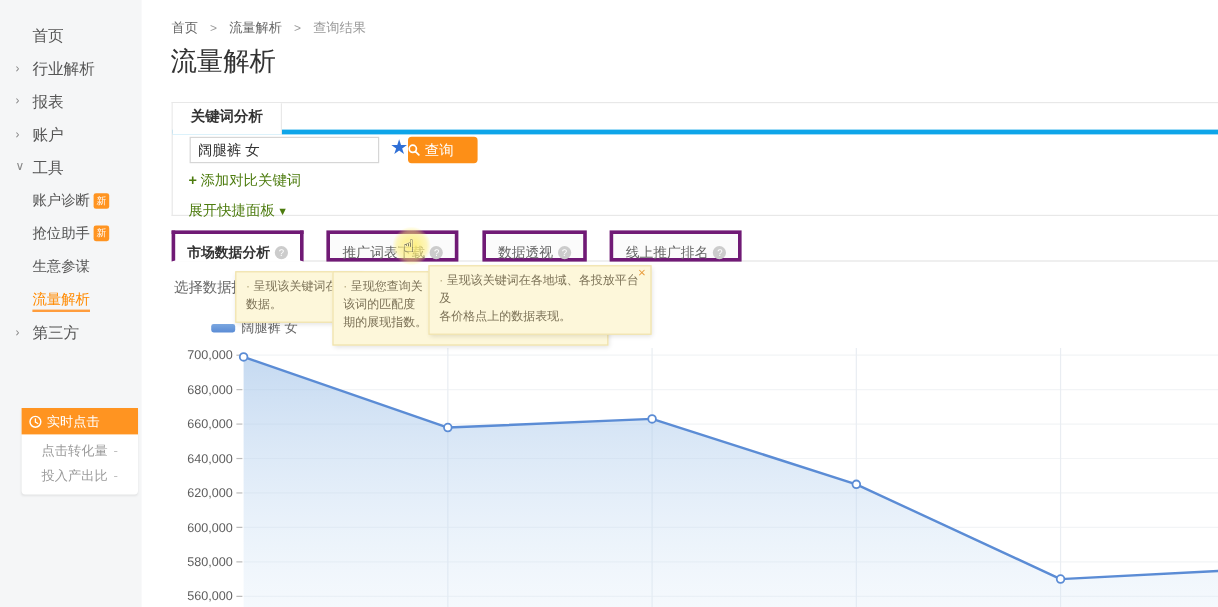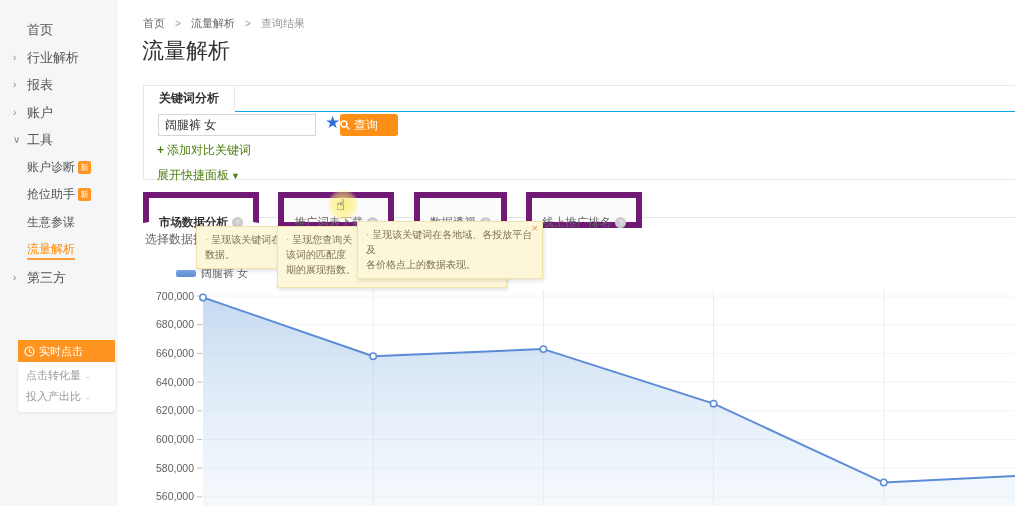--- a/index.html
+++ b/index.html
@@ -19,55 +19,55 @@
   .side-item.active .lbl { color:#ff8a00; border-bottom:2px solid #ff9d3d; padding-bottom:2px; }
   .badge { display:inline-block; margin-left:3px; width:13px; height:13px; line-height:13px;
            background:#ff9421; color:#fff; font-size:8px; text-align:center;
            border-radius:2px; vertical-align:1px; }
   
   .rt-card { position:absolute; left:18px; top:340px; width:97px; background:#fff;
              border-radius:3px; box-shadow:0 1px 2px rgba(0,0,0,.08); padding-bottom:8px; z-index:4; }
   .rt-head { height:22px; background:#ff9421; border-radius:0; color:#fff; font-size:11px;
              display:flex; align-items:center; gap:4px; padding-left:6px; cursor:pointer; }
   .rt-row { display:flex; align-items:center; font-size:11px; color:#9b9b9b;
-            padding:6px 8px 0 8px; cursor:pointer; }
+            padding:6px 8px 0 8px; cursor:pointer;justify-content:center; }
   .rt-row .val { color:#c0c0c0; margin-left:5px; }
   
   .breadcrumb { position:absolute; left:143px; top:16px; font-size:11px; color:#666; z-index:2; }
   .breadcrumb .sep { color:#999; margin:0 7px; font-size:10px; }
   .breadcrumb .cur { color:#999;text-align:right; }
   .breadcrumb .lnk { cursor:pointer; }
   .page-title { position:absolute; left:142px; top:36px; font-size:22px; font-weight:500;
                 color:#333; z-index:2; }
   
   .kw-card { position:absolute; left:143px; top:85px; right:0; height:95px;
              border:1px solid #e8e8e8; border-right:none; background:#fff; z-index:2; }
-  .kw-tabrow { height:26px; border-bottom:1px solid #0ea5e9; }
+  .kw-tabrow { height:26px; border-bottom:4px solid #0ea5e9;font-family:Liberation Mono, monospace; }
   .kw-tab { display:inline-block; padding:0 15px; height:26px; line-height:25px;
             font-size:12px; font-weight:bold; color:#333; background:#fff;
             border-right:1px solid #e8e8e8; border-bottom:1px solid #fff;
             position:relative; top:0; cursor:pointer; }
   .kw-input { position:absolute; left:14px; top:28px; width:158px; height:22px;
               border:1px solid #d6d6d6; font-size:12px; color:#333; padding:0 6px;
               font-family:inherit; }
   .star-btn { position:absolute; left:181px; top:26px; font-size:17px; color:#2f6fd6;
               cursor:pointer; line-height:22px; }
   .query-btn { position:absolute; left:196px; top:28px; width:58px; height:22px;
                background:#fd8f17; border:none; border-radius:3px; color:#fff;
                font-size:12px; display:flex; align-items:center; justify-content:flex-start;
                gap:4px; cursor:pointer; font-family:inherit; }
   .kw-link { position:absolute; left:13px; font-size:12px; color:#4d7c0f; cursor:pointer; }
   .kw-link .plus { font-weight:bold; margin-right:3px; }
   .kw-link .caret { font-size:9px; margin-left:2px; }
   
   .tabs2 { position:absolute; left:143px; top:192px; right:0; height:26px;
            border-bottom:1px solid #e4e4e4; z-index:2; }
-  .tab2 { display:inline-block; height:26px; line-height:24px; padding:12px 10px;
+  .tab2 { display:inline-block; height:26px; line-height:24px; padding:4px 10px;
           margin-right:15px; font-size:11.5px; color:#666; background:#fbfbfb;
-          border:6px solid #701a75; cursor:pointer; vertical-align:top; }
+          border:3px solid #701a75; cursor:pointer; vertical-align:top; }
   .tab2.active { background:#fff; border-bottom:1px solid #fff; font-weight:bold; color:#333; }
   .help-ic { display:inline-block; width:11px; height:11px; line-height:11px; margin-left:4px;
              background:#ccc; color:#fff; border-radius:50%; font-size:8px; text-align:center;
              vertical-align:1px; font-weight:normal; }
   
   .select-label { position:absolute; left:145px; top:231px; font-size:12px; color:#666; z-index:1; }
   .legend { position:absolute; left:176px; top:266px; display:flex; align-items:center;
             gap:5px; font-size:11px; color:#666; z-index:2; cursor:pointer; }
   .legend .swatch { width:20px; height:7px; border-radius:2px;
                     background:linear-gradient(#7ba7e0,#5b8cd5); }

